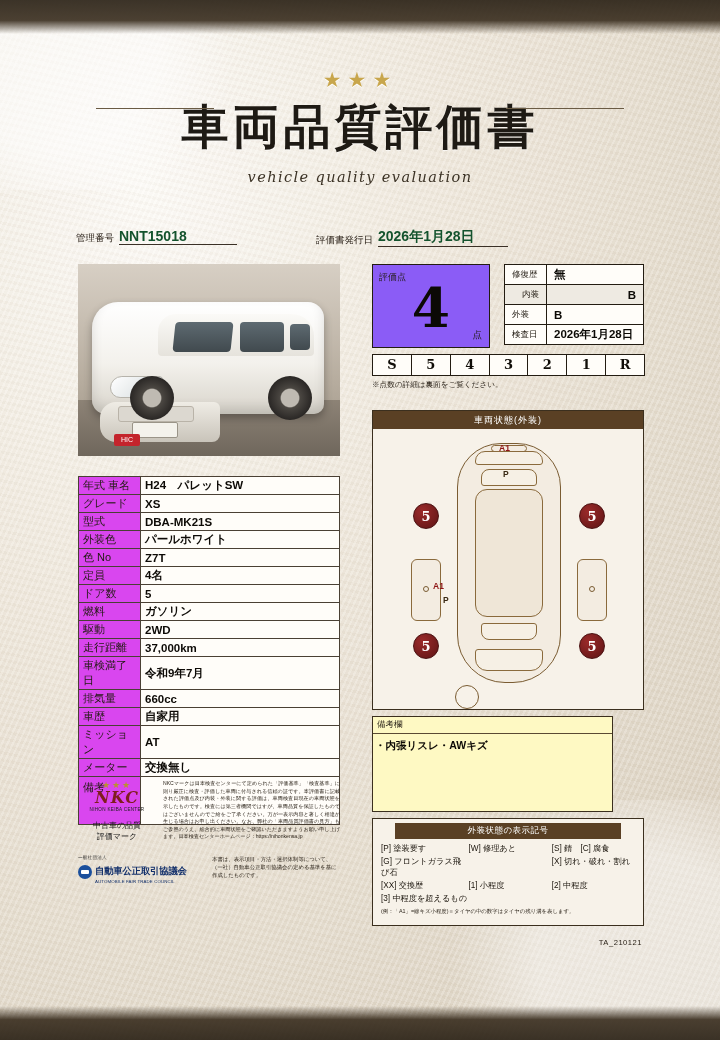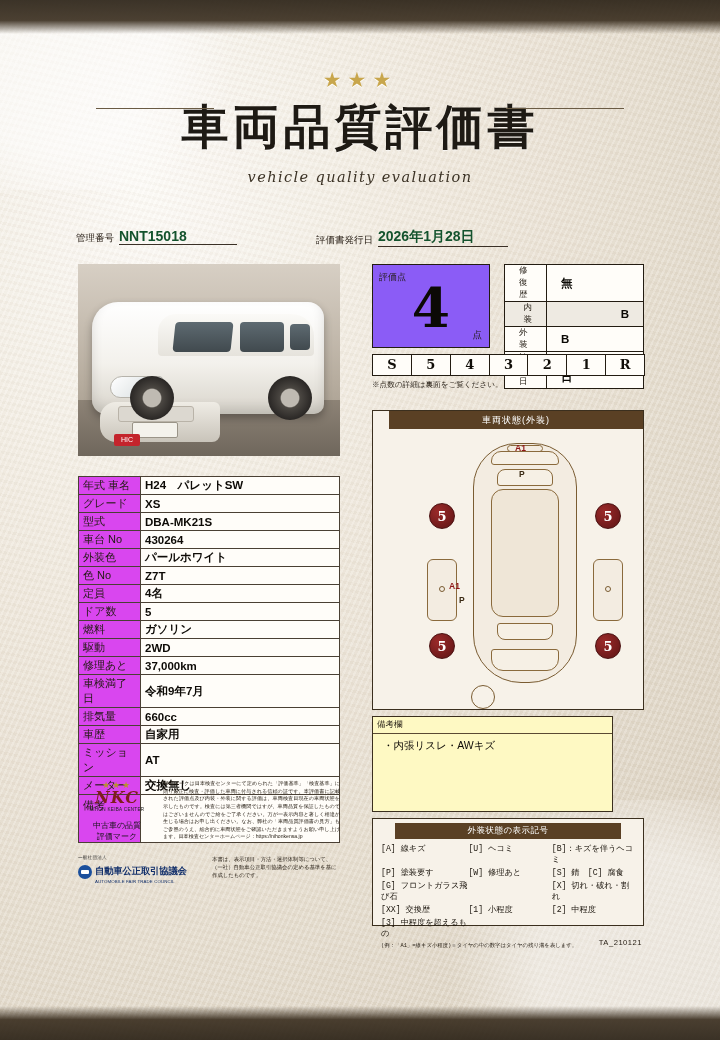--- a/index.html
+++ b/index.html
@@ -149,41 +149,41 @@
   }
   .score-label{ position:absolute; left:6px; top:6px; font-size:9px; color:#211a12; }
   .score-num{ position:absolute; left:0; right:0; top:6px; text-align:center;
     font-family:"DejaVu Serif", serif; font-weight:bold; font-size:55px; line-height:74px; color:#0b0905; }
   .score-unit{ position:absolute; right:7px; bottom:5px; font-size:9.5px; color:#211a12; }
 
   .rt-table{
     position:absolute; left:504px; top:264px; width:140px;
     border-collapse:collapse; background:#fffdf9;
   }
-  .rt-table td{ border:1px solid #231c12; height:20px; padding:0 14px;margin-left:43px; }
+  .rt-table td{ border:1px solid #231c12; height:20px; padding:0 7px;margin-left:43px; }
   .rt-table td.k{ width:42px; font-size:8.5px; color:#221b12; }
   .rt-table td.v{ font-size:11.5px; font-weight:bold; color:#0b0905; }
   .rt-table tr.shade td{ background:#eeeae2;text-align:right; }
 
   .scale{
     position:absolute; left:372px; top:354px; width:272px; height:22px;
     display:flex;
   }
   .scale div{
     flex:1; border:1px solid #231c12; margin-right:-1px;
     font-size:13px; font-weight:bold; text-align:center; line-height:20px;
     background:#fffdf9; color:#100d08;
     font-family:"DejaVu Serif", serif;
   }
   .scale-note{ position:absolute; left:372px; top:380px; font-size:7.6px; color:#2a2218; }
 
   
   .diag{
     position:absolute; left:372px; top:410px; width:272px; height:300px;
-    border:1px solid #3b2f1e; background:#f7f2e9;padding-left:16px;
+    border:1px solid #3b2f1e; background:#f7f2e9;
   }
   .diag-head{
     height:18px; background:#5a4024; color:#fff; font-size:9px;
     display:flex; align-items:center; justify-content:center; letter-spacing:1px;
   }
   .diag-body{ position:relative; height:282px; }
   .carmap{ position:absolute; left:84px; top:14px; width:104px; height:240px; }
   .cm-main{
     position:absolute; inset:0; border:1.3px solid #7a5c32; border-radius:44px 44px 48px 48px;
     background:#f3ece1;
@@ -221,26 +221,26 @@
   .p-mid{ left:70px; top:166px; color:#3a2a14; }
   .circle-big{ position:absolute; left:82px; top:256px; width:24px; height:24px;
     border:1.2px solid #7a5c32; border-radius:50%; }
 
   
   .remarks{
     position:absolute; left:372px; top:716px; width:241px; height:96px;
     border:1px solid #3b2f1e; background:#fef9c3;
   }
   .remarks-head{ font-size:8.5px; color:#221b12; padding:2px 4px; border-bottom:1px solid #5a4a33; }
-  .remarks-body{ font-size:10.5px; font-weight:normal; color:#0d0a06; padding:5px 10px; }
+  .remarks-body{ font-size:10.5px; font-weight:bold; color:#0d0a06; padding:5px 2px; }
 
   
   .legend{
     position:absolute; left:372px; top:818px; width:272px; height:108px;
-    border:1px solid #3b2f1e; background:#f7f2e9;font-family:Liberation Mono, monospace;
+    border:1px solid #3b2f1e; background:#f7f2e9;
   }
   .legend-head{
     height:16px; margin:4px 22px 3px 22px; background:#5a4024; color:#fff;
     font-size:8.5px; display:flex; align-items:center; justify-content:center; letter-spacing:.5px;
   }
   .legend-grid{ padding:1px 8px 0 8px; font-size:8.2px; color:#1b150d; }
   .legend-grid .lrow{ display:flex; margin-bottom:2px; }
   .legend-grid .lrow span{ flex:1; }
   .legend-grid .lrow span:first-child{ flex:1.05; }
   .legend-note{ font-size:5.4px; color:#2a2218; padding:2px 8px 0 8px; line-height:1.4; }
@@ -307,24 +307,20 @@
       </tr>
     <tr>
         <td class="k">グレード</td>
         <td class="v">XS</td>
       </tr>
     <tr>
         <td class="k">型式</td>
         <td class="v">DBA-MK21S</td>
       </tr>
     <tr>
-        <td class="k">車台 No</td>
-        <td class="v">430264</td>
-      </tr>
-    <tr>
         <td class="k">外装色</td>
         <td class="v">パールホワイト</td>
       </tr>
     <tr>
         <td class="k">色 No</td>
         <td class="v">Z7T</td>
       </tr>
     <tr>
         <td class="k">定員</td>
         <td class="v">4名</td>
@@ -335,21 +331,21 @@
       </tr>
     <tr>
         <td class="k">燃料</td>
         <td class="v">ガソリン</td>
       </tr>
     <tr>
         <td class="k">駆動</td>
         <td class="v">2WD</td>
       </tr>
     <tr>
-        <td class="k">修理あと</td>
+        <td class="k">走行距離</td>
         <td class="v">37,000km</td>
       </tr>
     <tr>
         <td class="k">車検満了日</td>
         <td class="v">令和9年7月</td>
       </tr>
     <tr>
         <td class="k">排気量</td>
         <td class="v">660cc</td>
       </tr>
@@ -473,25 +469,20 @@
 
 <div class="remarks">
   <div class="remarks-head">備考欄</div>
   <div class="remarks-body">・内張リスレ・AWキズ</div>
 </div>
 
 <div class="legend">
   <div class="legend-head">外装状態の表示記号</div>
   <div class="legend-grid">
     <div class="lrow">
-      <span>[A] 線キズ</span>
-      <span>[U] ヘコミ</span>
-      <span>[B]：キズを伴うヘコミ</span>
-    </div>
-    <div class="lrow">
       <span>[P] 塗装要す</span>
       <span>[W] 修理あと</span>
       <span>[S] 錆　[C] 腐食</span>
     </div>
     <div class="lrow">
       <span>[G] フロントガラス飛び石</span>
       <span></span>
       <span>[X] 切れ・破れ・割れ</span>
     </div>
     <div class="lrow">

